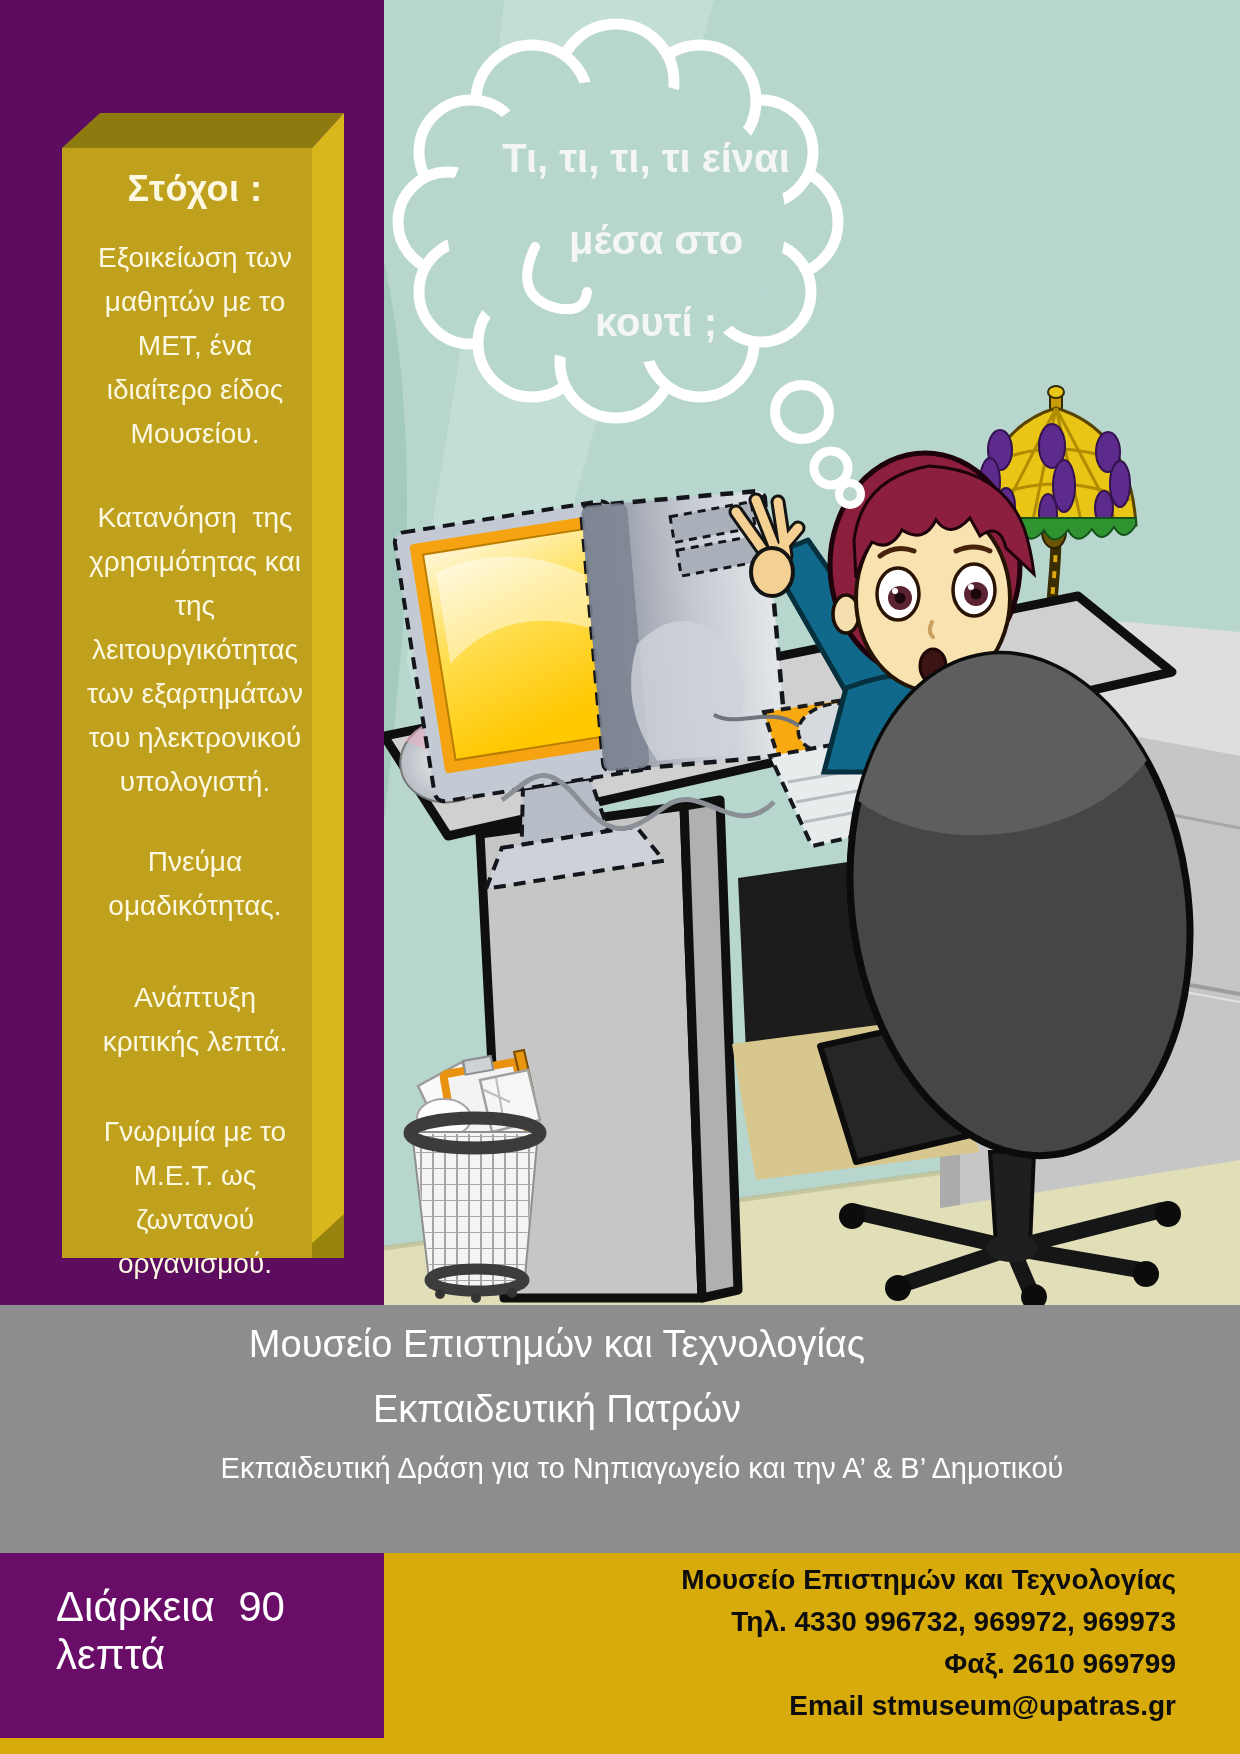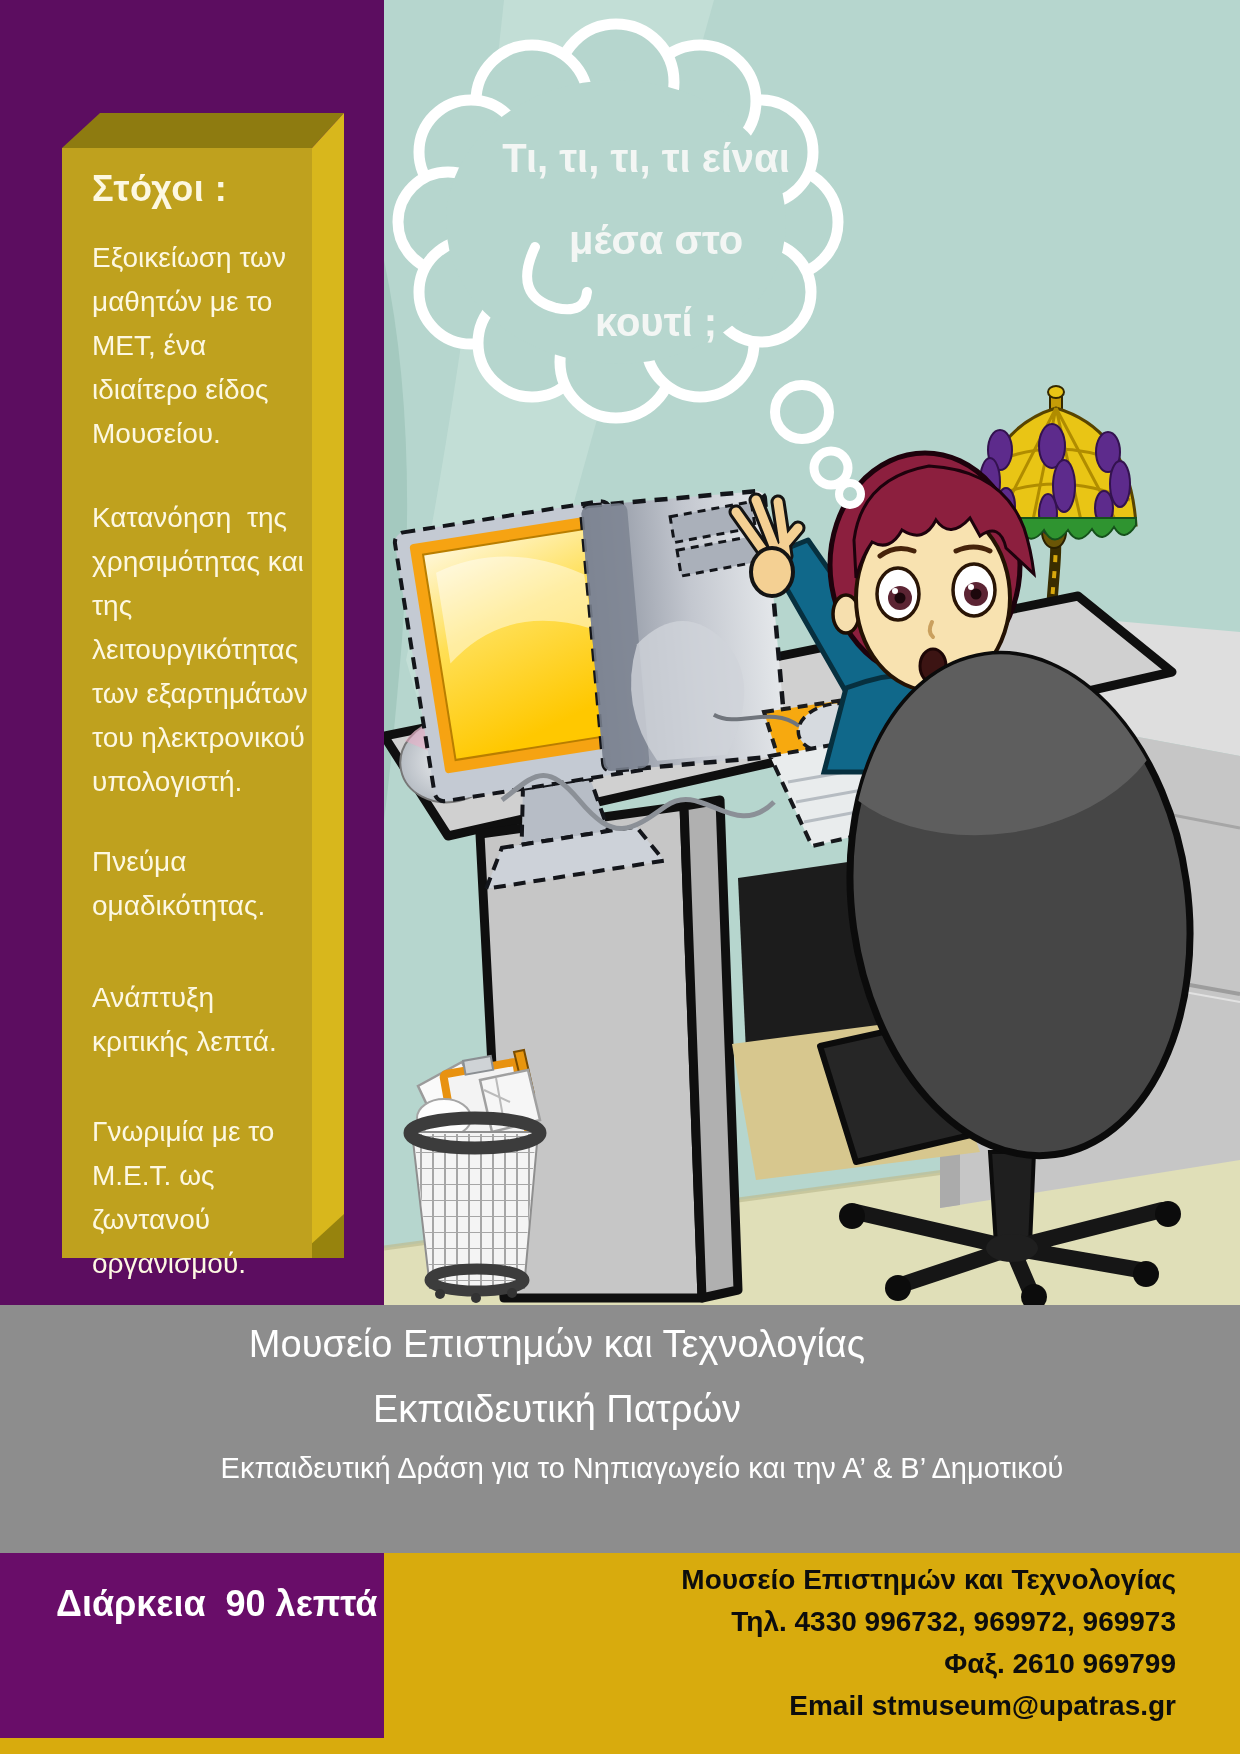--- a/index.html
+++ b/index.html
@@ -2,21 +2,21 @@
 <html><head>
 <meta charset="utf-8">
 <style>
   html,body{margin:0;padding:0;background:#ffffff;}
   #poster{position:relative;width:1240px;height:1754px;overflow:hidden;
           font-family:"Liberation Sans",sans-serif;background:#ffffff;}
 
   
   .sidebar{position:absolute;left:0;top:0;width:384px;height:1305px;background:#5c0d60;}
   .goalbox-svg{position:absolute;left:0;top:0;}
-  .goal-content{position:absolute;left:92px;top:168px;width:224px;color:#fdf8e2;}
+  .goal-content{position:absolute;left:83px;top:168px;width:224px;color:#fdf8e2;text-align:center;}
   .goal-title{font-size:36px;font-weight:bold;margin:0 0 26px 0;letter-spacing:.5px;}
   .goal-p{font-size:28px;line-height:44px;margin:0;white-space:pre-wrap;}
   .goal-p.g1{margin-bottom:40px;}
   .goal-p.g2{margin-bottom:36px;}
   .goal-p.g3{margin-bottom:48px;}
   .goal-p.g4{margin-bottom:46px;}
 
   
   .illustration{position:absolute;left:384px;top:0;width:856px;height:1305px;}
 
@@ -26,22 +26,22 @@
   .banner-top{width:1114px;}
   .banner-line1{font-size:38px;margin-top:15px;line-height:48px;}
   .banner-line2{font-size:38px;margin-top:17px;line-height:48px;}
   .banner-sub{font-size:29px;margin-top:18px;line-height:34px;margin-left:44px;}
   .banner-headline{font-size:40px;font-weight:bold;margin-top:12px;line-height:52px;
                    text-shadow:-4px 4px 0 #451146,-2px 2px 0 #451146;letter-spacing:.5px;}
 
   
   .footer{position:absolute;left:0;top:1553px;width:1240px;height:201px;background:#d8ab0d;}
   .duration-block{position:absolute;left:0;top:0;width:384px;height:185px;background:#690d69;}
-  .duration-text{position:absolute;left:56px;top:30px;color:#ffffff;font-size:36px;
-                 font-weight:700;white-space:pre-wrap;}
+  .duration-text{position:absolute;left:56px;top:30px;color:#ffffff;font-size:42px;
+                 font-weight:400;white-space:pre-wrap;}
   .contact-block{position:absolute;left:384px;top:0;width:856px;height:201px;
                  text-align:right;padding:6px 64px 0 0;box-sizing:border-box;
                  color:#0d0d0d;font-weight:bold;font-size:28px;line-height:42px;}
 </style>
 </head>
 <body>
 
 <div id="poster">
 
   <div class="sidebar">

